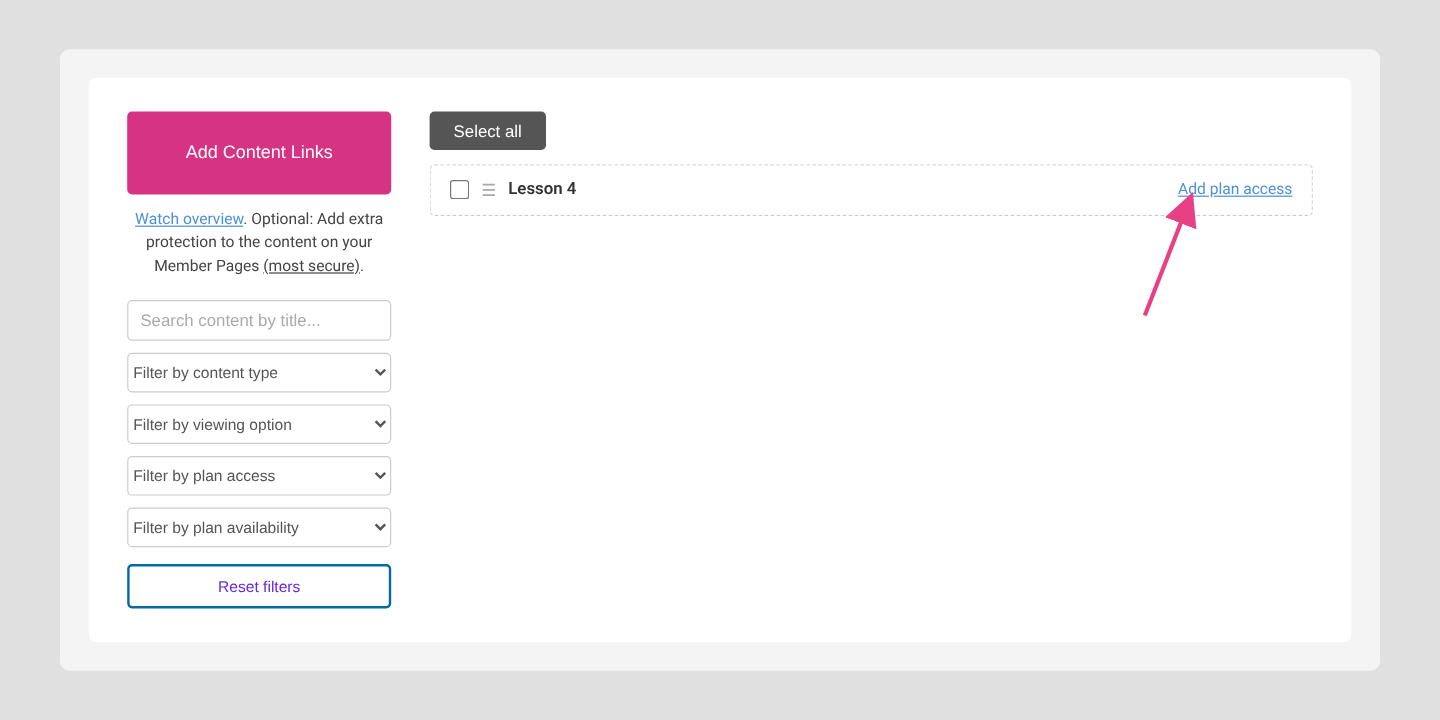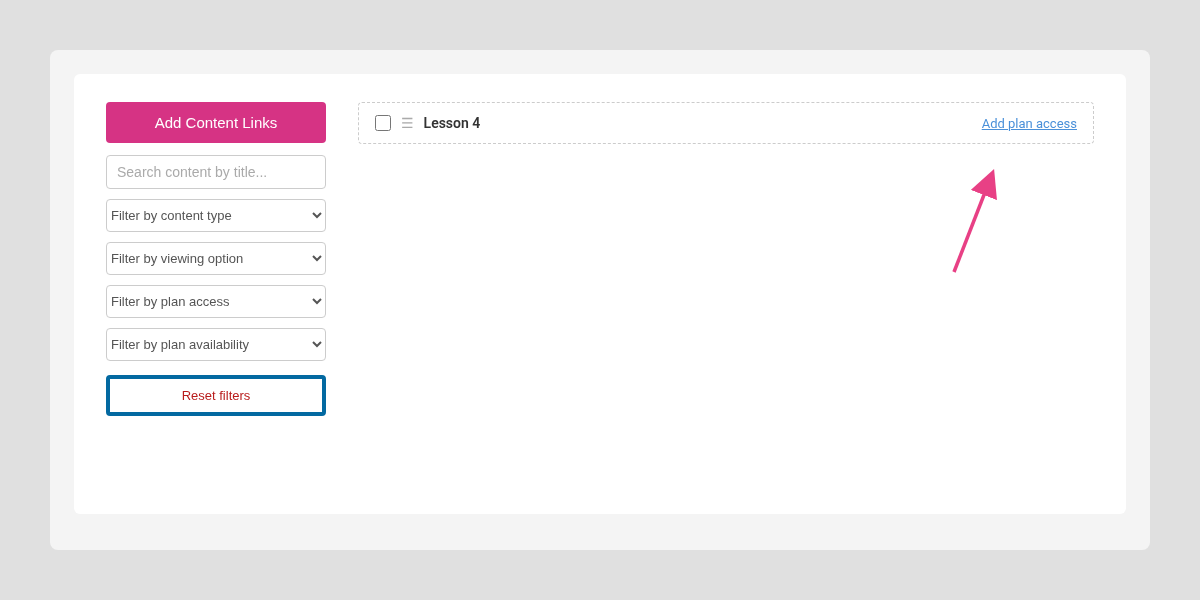--- a/index.html
+++ b/index.html
@@ -32,21 +32,21 @@
     }
 
     
     .sidebar {
       width: 220px;
       flex-shrink: 0;
     }
 
     .add-content-btn {
       width: 100%;
-      padding: 12px 16px;
+      padding: 26px 16px;
       background: #d63384;
       color: #ffffff;
       border: none;
       border-radius: 4px;
       font-size: 15px;
       font-weight: 500;
       cursor: pointer;
       margin-bottom: 12px;
     }
 
@@ -89,22 +89,22 @@
       background: #fff;
       appearance: auto;
       margin-bottom: 10px;
       cursor: pointer;
     }
 
     .reset-btn {
       width: 100%;
       padding: 9px 16px;
       background: #fff;
-      color: #b91c1c;
-      border: 4px solid #0369a1;
+      color: #6d28d9;
+      border: 2px solid #0369a1;
       border-radius: 4px;
       font-size: 13px;
       cursor: pointer;
       margin-top: 4px;
     }
 
     
     .content-area {
       flex: 1;
       position: relative;
@@ -182,20 +182,23 @@
   </style>
 </head>
 <body>
 
 <div class="outer-card">
   <div class="inner-card">
 
     <div class="sidebar">
       <button class="add-content-btn">Add Content Links</button>
 
+      <p class="description">
+        <a>Watch overview</a><span>. Optional: Add extra protection to the content on your Member Pages </span><span style="text-decoration:underline;">(most secure)</span><span>.</span>
+      </p>
 
       <input type="text" class="search-input" placeholder="Search content by title..." style="">
 
       <select class="filter-select">
         <option>Filter by content type</option>
       </select>
 
       <select class="filter-select">
         <option>Filter by viewing option</option>
       </select>
@@ -205,20 +208,21 @@
       </select>
 
       <select class="filter-select">
         <option>Filter by plan availability</option>
       </select>
 
       <button class="reset-btn">Reset filters</button>
     </div>
 
     <div class="content-area">
+      <button class="select-all-btn">Select all</button>
 
       <div class="content-list">
         <div class="content-row">
           <input type="checkbox" class="row-checkbox" style="">
           <span class="drag-handle">☰</span>
           <span class="row-title">Lesson 4</span>
           <a class="add-plan-link">Add plan access</a>
         </div>
       </div>
 

